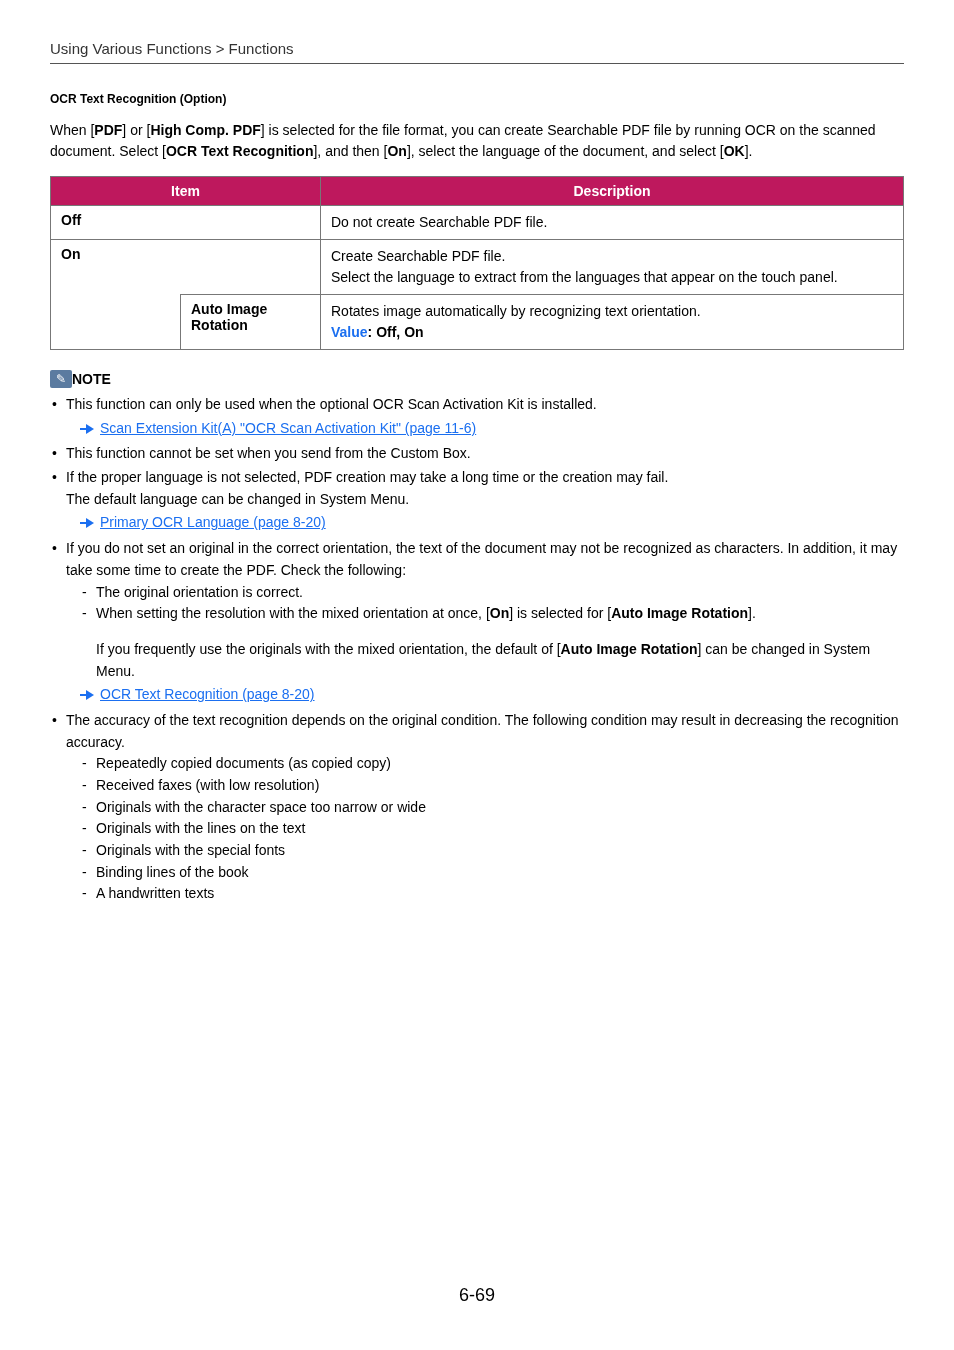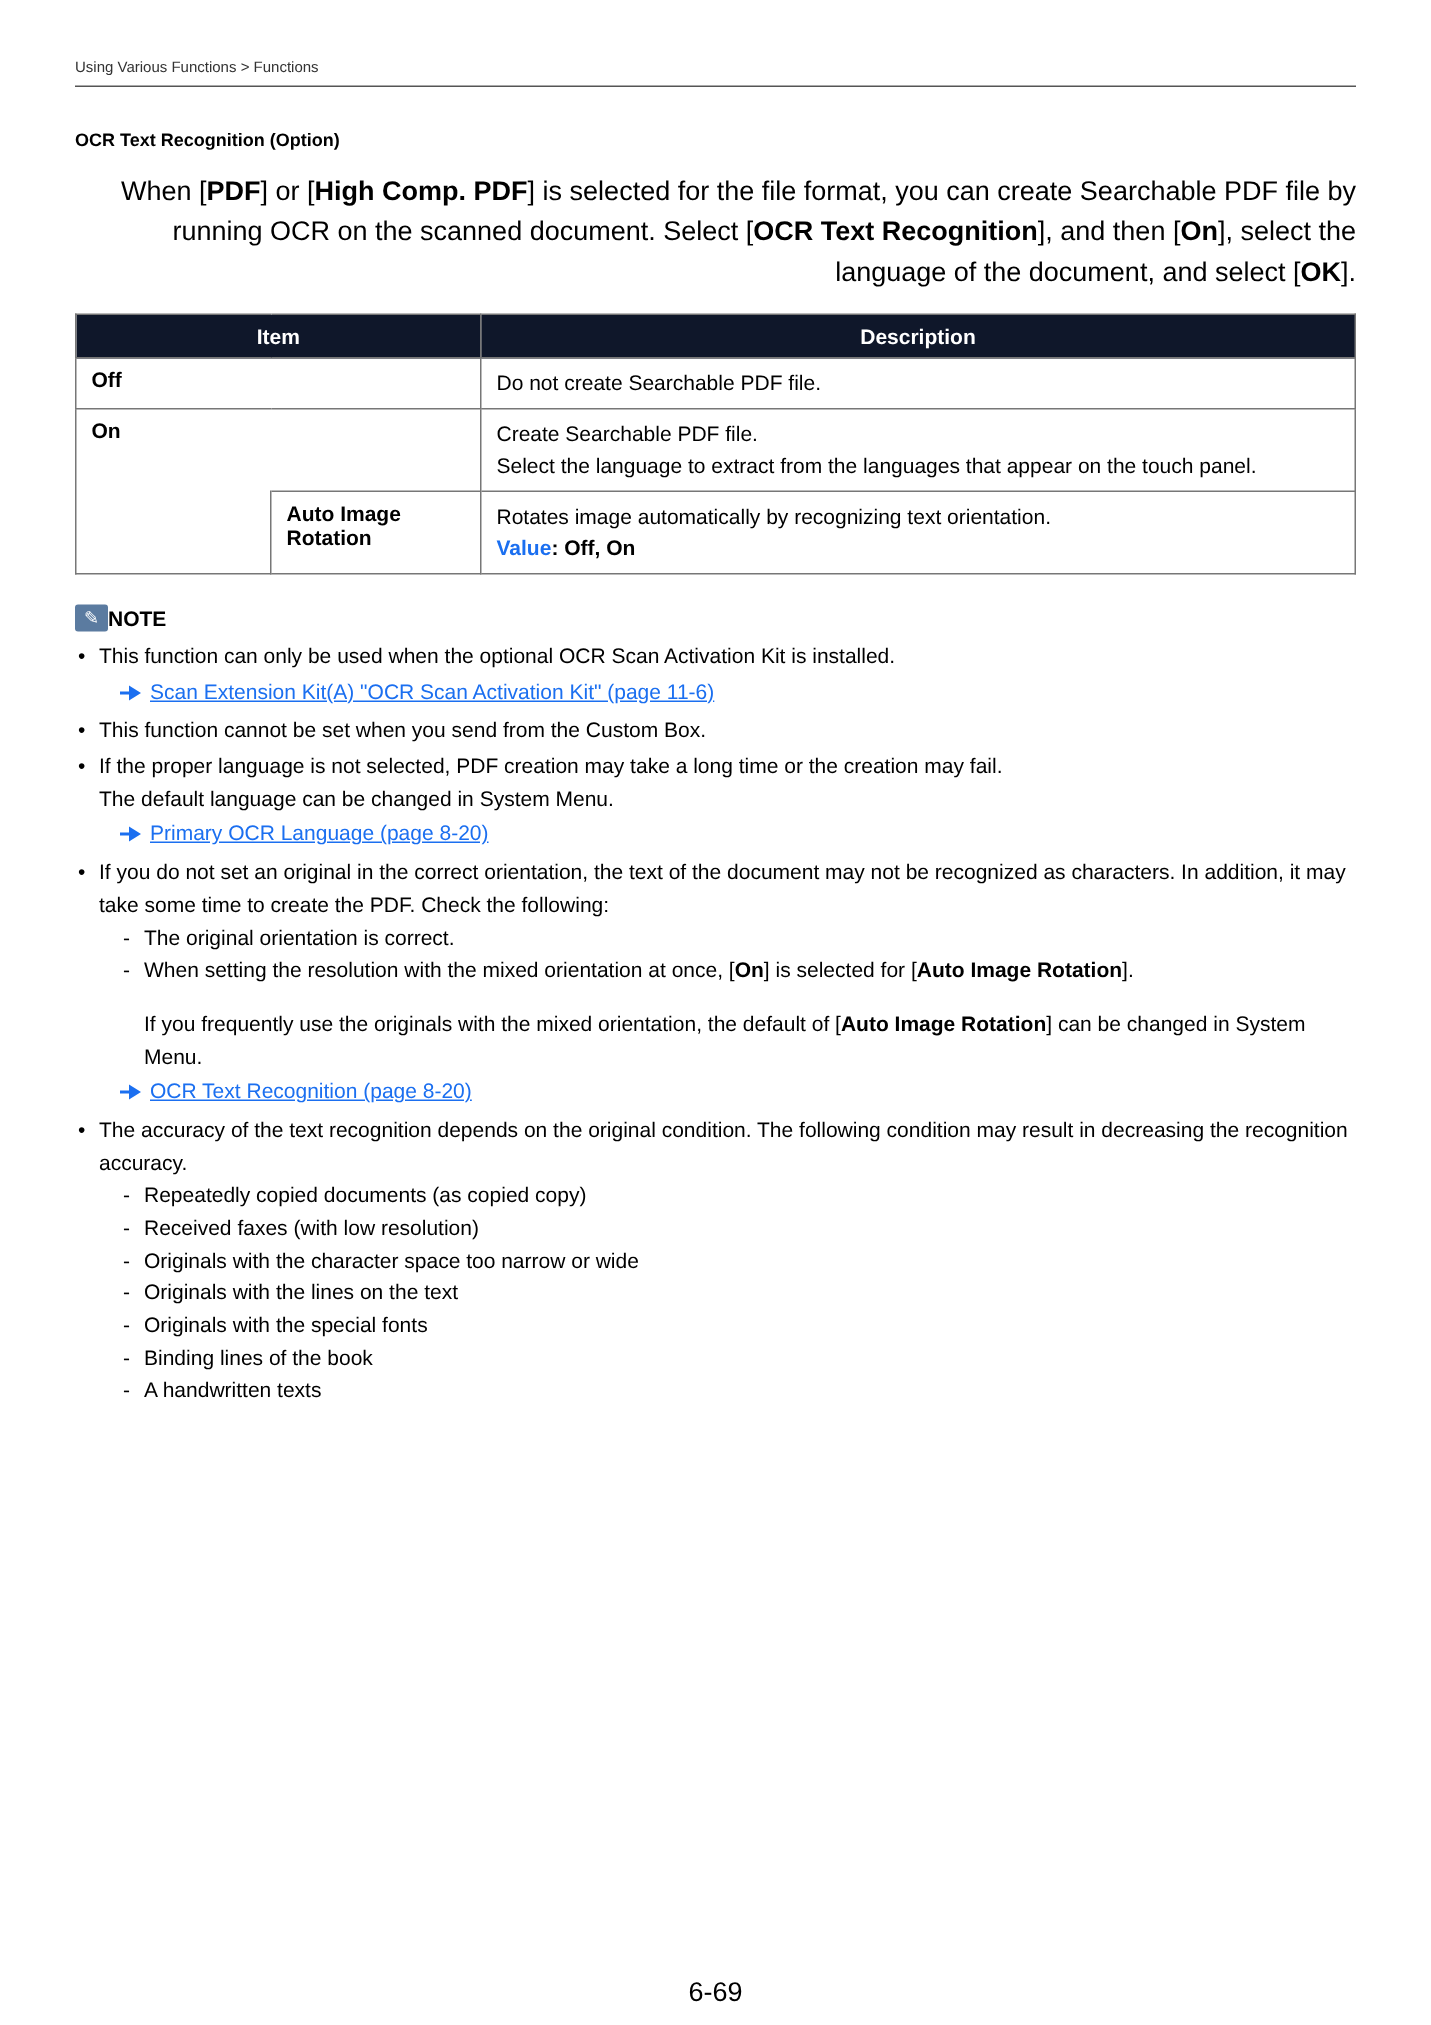--- a/index.html
+++ b/index.html
@@ -5,55 +5,54 @@
     * { box-sizing: border-box; margin: 0; padding: 0; }
     body {
       font-family: Arial, Helvetica, sans-serif;
       font-size: 14px;
       color: #000;
       background: #fff;
       width: 954px;
       padding: 40px 50px;
     }
     .breadcrumb {
-      font-size: 10px;
+      font-size: 15px;
       color: #333;
       padding-bottom: 6px;
     }
     .hr-top {
       border: none;
       border-top: 1px solid #555;
       margin-bottom: 28px;
     }
     .section-title {
       font-size: 12px;
       font-weight: bold;
       margin-bottom: 14px;
     }
     .intro {
-      font-size: 18px;
+      font-size: 14px;
       line-height: 1.5;
       margin-bottom: 14px;
-      text-align: right;
     }
     .intro b { font-weight: bold; }
     table.opt-table {
       border-collapse: collapse;
       width: 100%;
       margin-bottom: 20px;
     }
     table.opt-table th, table.opt-table td {
       border: 1px solid #777;
       padding: 6px 10px;
       text-align: left;
       vertical-align: top;
       font-size: 14px;
     }
     table.opt-table th {
-      background: #0f172a;
+      background: #be185d;
       color: #fff;
       font-weight: bold;
       text-align: center;
     }
     table.opt-table td.item-col { font-weight: bold; width: 130px; }
     table.opt-table td.sub-col { font-weight: bold; width: 140px; }
     table.opt-table td.desc-col { line-height: 1.5; }
     .value-label { color: #1b6ff0; font-weight: bold; }
     .note-bar {
       display: flex;

